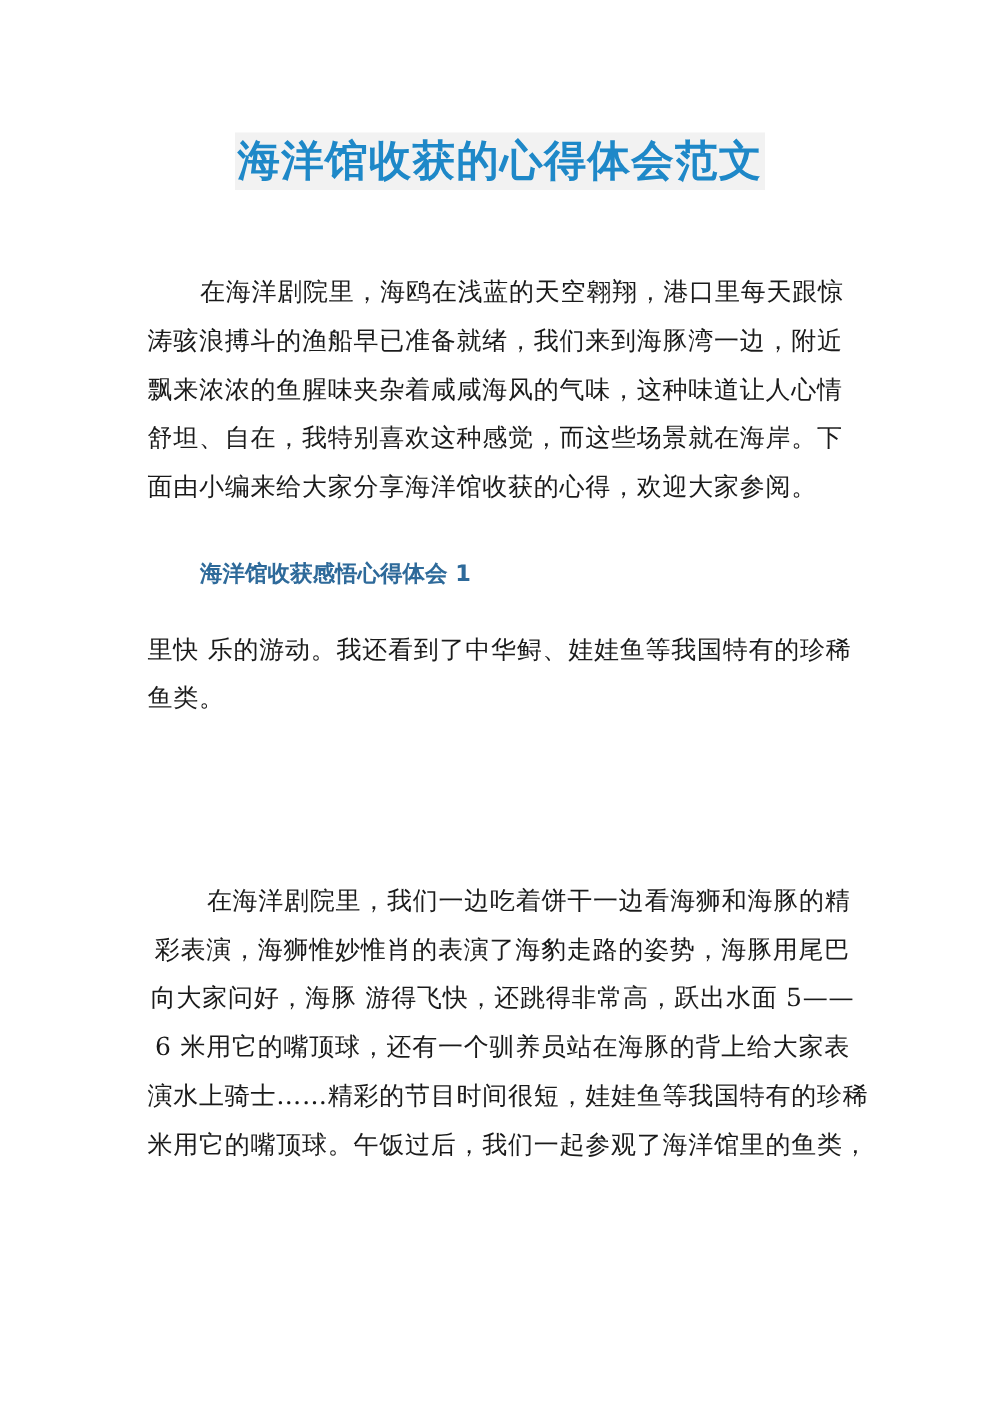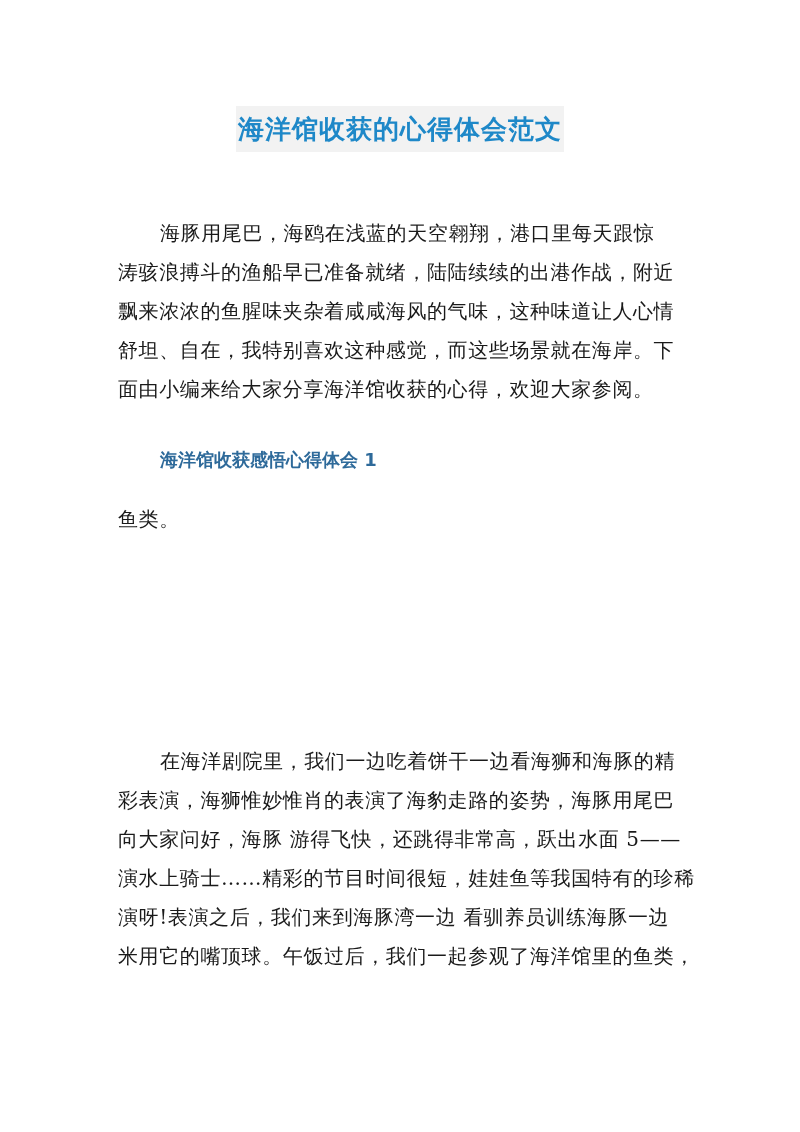--- a/index.html
+++ b/index.html
@@ -28,21 +28,21 @@
       left: 0;
       width: 800px;
       text-align: center;
     }
     .title {
       display: inline-block;
       background: #f2f2f2;
       color: #1e88c8;
       font-family: "DejaVu Sans", "Liberation Sans", sans-serif;
       font-weight: bold;
-      font-size: 26px;
+      font-size: 34px;
       line-height: 46px;
       padding: 0 2px;
       letter-spacing: 1px;
     }
     .block {
       position: absolute;
       left: 118px;
       width: 568px;
     }
     .line {
@@ -71,35 +71,36 @@
 </head>
 <body>
 
 <div class="page">
 
   <div class="title-wrap">
     <span class="title">海洋馆收获的心得体会范文</span>
   </div>
 
   <div class="block" style="top:214px;">
-    <div class="line indent">海豚用尾巴，海鸥在浅蓝的天空翱翔，港口里每天跟惊</div>
-    <div class="line">涛骇浪搏斗的渔船早已准备就绪，陆陆续续的出港作战，附近</div>
+    <div class="line indent">在海洋剧院里，海鸥在浅蓝的天空翱翔，港口里每天跟惊</div>
+    <div class="line">涛骇浪搏斗的渔船早已准备就绪，我们来到海豚湾一边，附近</div>
     <div class="line">飘来浓浓的鱼腥味夹杂着咸咸海风的气味，这种味道让人心情</div>
     <div class="line">舒坦、自在，我特别喜欢这种感觉，而这些场景就在海岸。下</div>
     <div class="line">面由小编来给大家分享海洋馆收获的心得，欢迎大家参阅。</div>
   </div>
 
   <div class="subhead">海洋馆收获感悟心得体会 1</div>
 
   <div class="block" style="top:500px;">
+    <div class="line">里快  乐的游动。我还看到了中华鲟、娃娃鱼等我国特有的珍稀</div>
     <div class="line">鱼类。</div>
   </div>
 
-  <div class="block" style="top:742px;">
+  <div class="block" style="top:701px;text-align:center;">
     <div class="line indent">在海洋剧院里，我们一边吃着饼干一边看海狮和海豚的精</div>
     <div class="line">彩表演，海狮惟妙惟肖的表演了海豹走路的姿势，海豚用尾巴</div>
     <div class="line">向大家问好，海豚  游得飞快，还跳得非常高，跃出水面 5——</div>
+    <div class="line">6 米用它的嘴顶球，还有一个驯养员站在海豚的背上给大家表</div>
     <div class="line">演水上骑士……精彩的节目时间很短，娃娃鱼等我国特有的珍稀</div>
-    <div class="line">演呀!表演之后，我们来到海豚湾一边  看驯养员训练海豚一边</div>
     <div class="line">米用它的嘴顶球。午饭过后，我们一起参观了海洋馆里的鱼类，</div>
   </div>
 
 </div>
 
 </body></html>

